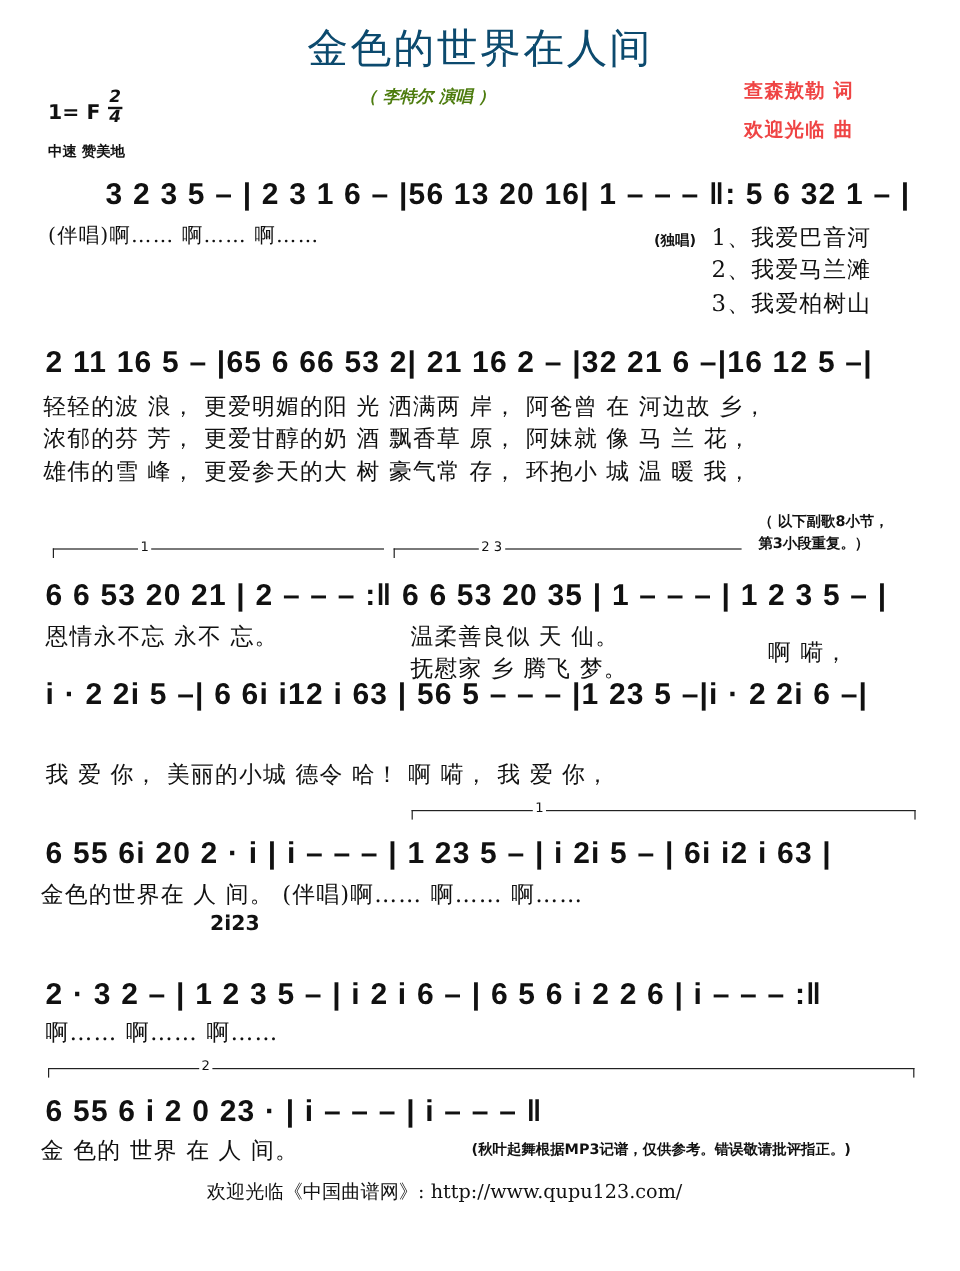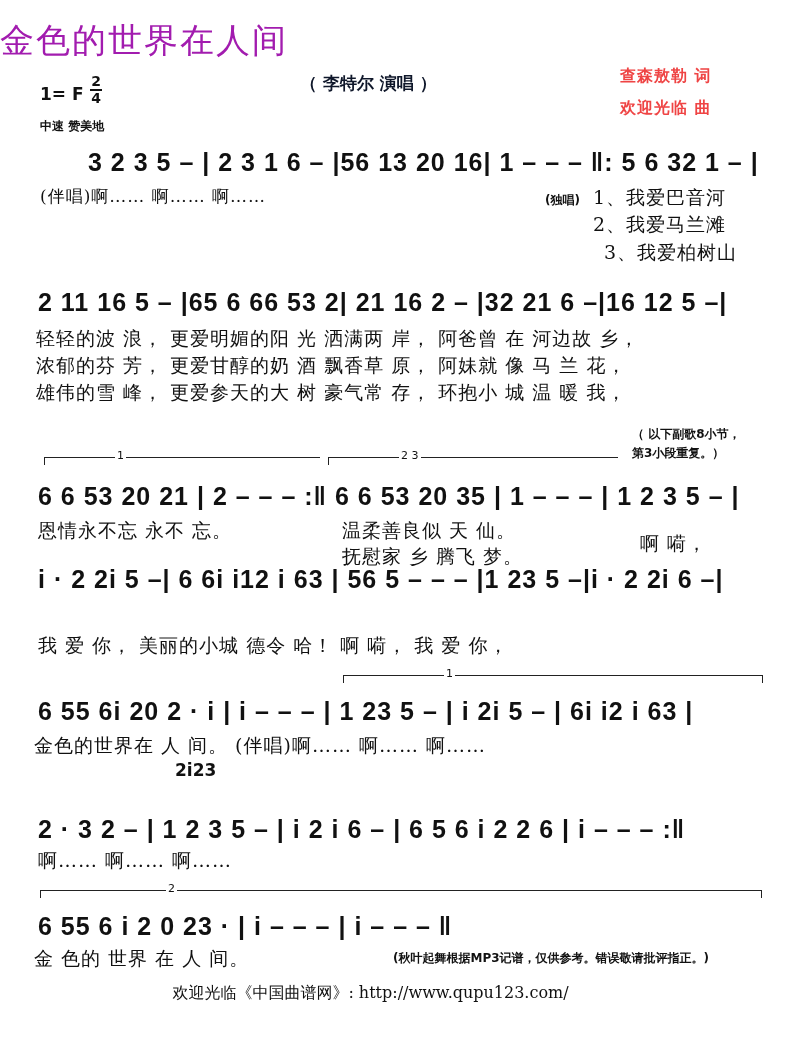--- a/index.html
+++ b/index.html
@@ -1,25 +1,25 @@
 <!DOCTYPE html>
 <html><head>
   <meta charset="utf-8">
   <style>
     * { box-sizing: border-box; margin: 0; padding: 0; }
     html, body { width: 800px; height: 1059px; background: #ffffff; overflow: hidden; }
     body { position: relative; font-family: "DejaVu Sans", sans-serif; color: #111; }
 
     .abs { position: absolute; white-space: nowrap; }
 
-    .title { left: 0; width: 800px; top: 18px; text-align: left; font-size: 34px; color: #a21caf; letter-spacing: 2px; }
-    .singer { left: 300px; top: 72px; font-size: 17px; font-weight: bold; color: #0f172a; }
+    .title { left: 0; width: 800px; top: 18px; text-align: center; font-size: 34px; color: #0c4a6e; letter-spacing: 2px; }
+    .singer { left: 300px; top: 72px; font-size: 14px; font-weight: bold; color: #4d7c0f; font-style: italic; }
     .credit { font-size: 16px; font-weight: bold; color: #ef4444; letter-spacing: 1px; }
     .key { left: 40px; top: 84px; font-size: 17px; font-weight: bold; }
-    .timesig { left: 90px; top: 74px; font-size: 14px; font-weight: bold; line-height: 15px; text-align: center; }
+    .timesig { left: 90px; top: 74px; font-size: 14px; font-weight: bold; line-height: 15px; text-align: center; font-style: italic; }
     .timesig .frac-line { display: block; border-top: 2px solid #111; width: 12px; margin: 0 auto; }
     .tempo { left: 40px; top: 118px; font-size: 12px; font-weight: bold; }
 
     .notes { font-size: 25px; font-weight: bold; letter-spacing: 1px; font-family: "Liberation Sans", sans-serif; }
     .lyric { font-size: 19px; font-family: "DejaVu Serif", serif; letter-spacing: 1px; color: #111; }
     .small { font-size: 12px; font-weight: bold; }
     .note-small { font-size: 14px; font-weight: bold; }
 
     .bracket { position: absolute; border-top: 1.5px solid #222; border-left: 1.5px solid #222; height: 8px; }
     .bracket.end { border-right: 1.5px solid #222; }
@@ -41,21 +41,21 @@
   <span class="frac-line"></span>
   <span>4</span>
 </div>
 <div class="abs tempo">中速 赞美地</div>
 
 <div class="abs notes" style="left:88px; top:148px;">3 2 3 5 –  | 2 3 1 6 –  |56 13 20 16| 1 – – –   ‖: 5 6 32 1 –  |</div>
 <div class="abs lyric" style="left:40px; top:185px; font-size:17px;">(伴唱)啊……            啊……            啊……</div>
 <div class="abs small" style="left:545px; top:192px;">(独唱)</div>
 <div class="abs lyric" style="left:593px; top:185px;">1、我爱巴音河</div>
 <div class="abs lyric" style="left:593px; top:212px;">2、我爱马兰滩</div>
-<div class="abs lyric" style="left:593px; top:240px;margin-left:11px;">3、我爱柏树山</div>
+<div class="abs lyric" style="left:593px; top:240px;">3、我爱柏树山</div>
 
 <div class="abs notes" style="left:38px; top:288px;">2 11 16 5 –  |65 6 66 53 2| 21 16 2 –  |32 21 6 –|16 12 5 –|</div>
 <div class="abs lyric" style="left:36px; top:326px;">轻轻的波  浪，  更爱明媚的阳  光  洒满两  岸，  阿爸曾  在   河边故  乡，</div>
 <div class="abs lyric" style="left:36px; top:353px;">浓郁的芬  芳，  更爱甘醇的奶  酒  飘香草  原，  阿妹就  像   马  兰  花，</div>
 <div class="abs lyric" style="left:36px; top:380px;">雄伟的雪  峰，  更爱参天的大  树  豪气常  存，  环抱小  城   温  暖  我，</div>
 
 <div class="bracket" style="left:44px; top:457px; width:276px;">
   <span class="bracket-label" style="left:70px;">1</span>
 </div>
 <div class="bracket" style="left:328px; top:457px; width:290px;">

